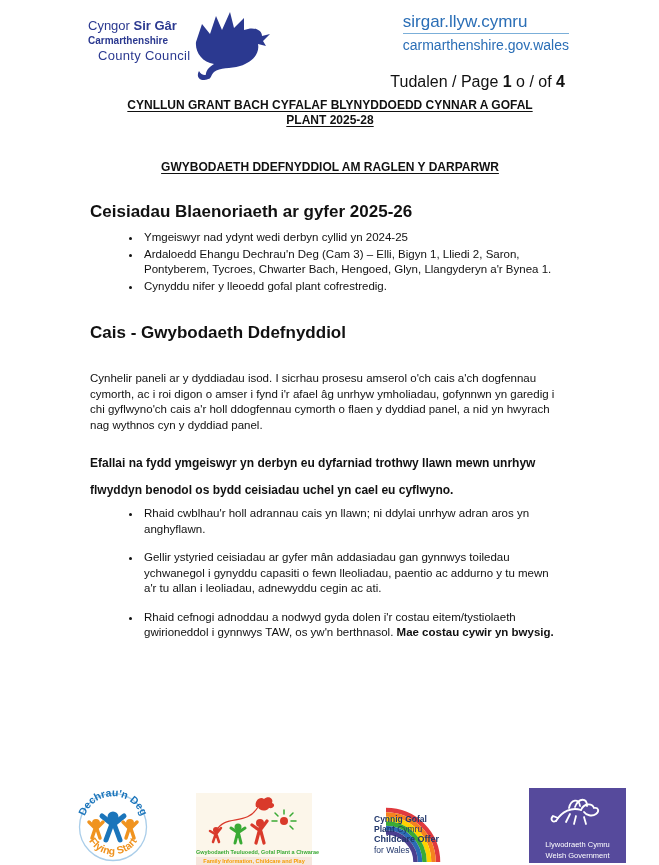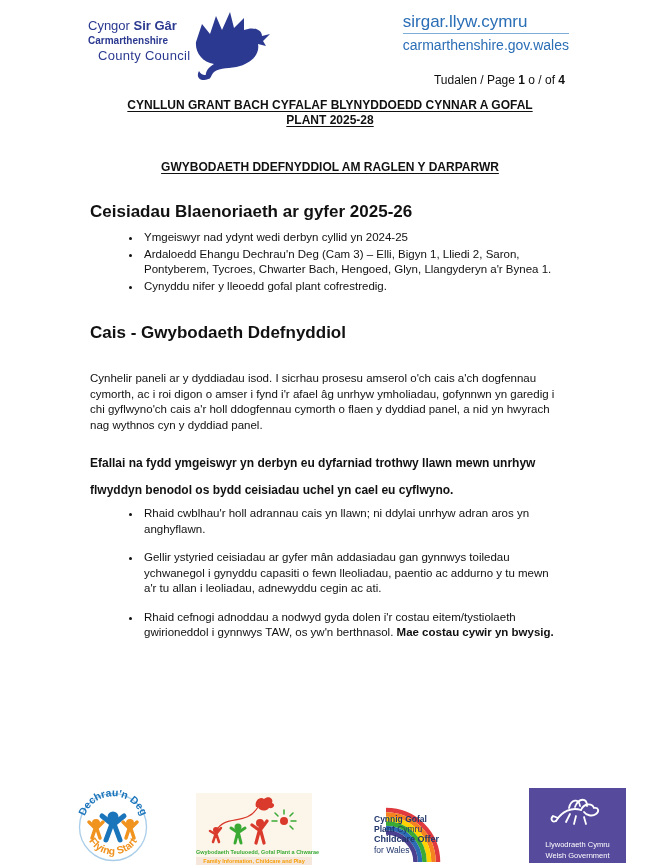--- a/index.html
+++ b/index.html
@@ -12,21 +12,21 @@
   .council-logo .logo-text{position:absolute;left:0;top:10px;z-index:2;color:#2b3990;white-space:nowrap;
     text-shadow:1px 0 0 #fff,-1px 0 0 #fff,0 1px 0 #fff,0 -1px 0 #fff;}
   .logo-l1{font-size:13px;line-height:15px;}
   .logo-l1 b{font-weight:bold;}
   .logo-l2{font-size:10px;font-weight:bold;line-height:16px;}
   .logo-l3{font-size:13px;line-height:14px;padding-left:10px;letter-spacing:.3px;}
   .council-dragon{position:absolute;left:102px;top:0;z-index:1;}
   .header-right{position:absolute;top:14px;right:90px;text-align:left;color:#2a6eb6;}
   .web1{font-size:17px;line-height:16px;padding-bottom:3px;border-bottom:1px solid #7bafd9;margin-bottom:3px;}
   .web2{font-size:14px;line-height:16px;}
-  .page-indicator{position:absolute;top:73px;right:94px;font-size:12px;color:#111;}
+  .page-indicator{position:absolute;top:73px;right:94px;font-size:16px;color:#111;}
   .page-indicator b{font-weight:bold;}
   
   .content{position:absolute;left:90px;top:98px;width:480px;}
   .doc-title{width:430px;margin:0 auto;text-align:center;font-size:12px;font-weight:bold;line-height:15px;
     text-decoration:underline;text-underline-offset:2px;}
   .doc-subtitle{margin-top:32px;text-align:center;font-size:12px;font-weight:bold;line-height:15px;
     text-decoration:underline;text-underline-offset:2px;}
   .sec-heading{margin-top:29px;font-size:17px;font-weight:bold;line-height:15px;}
   .sec-heading.cais{margin-top:31px;}
   ul{list-style:disc;margin:8px;padding-left:44px;}

